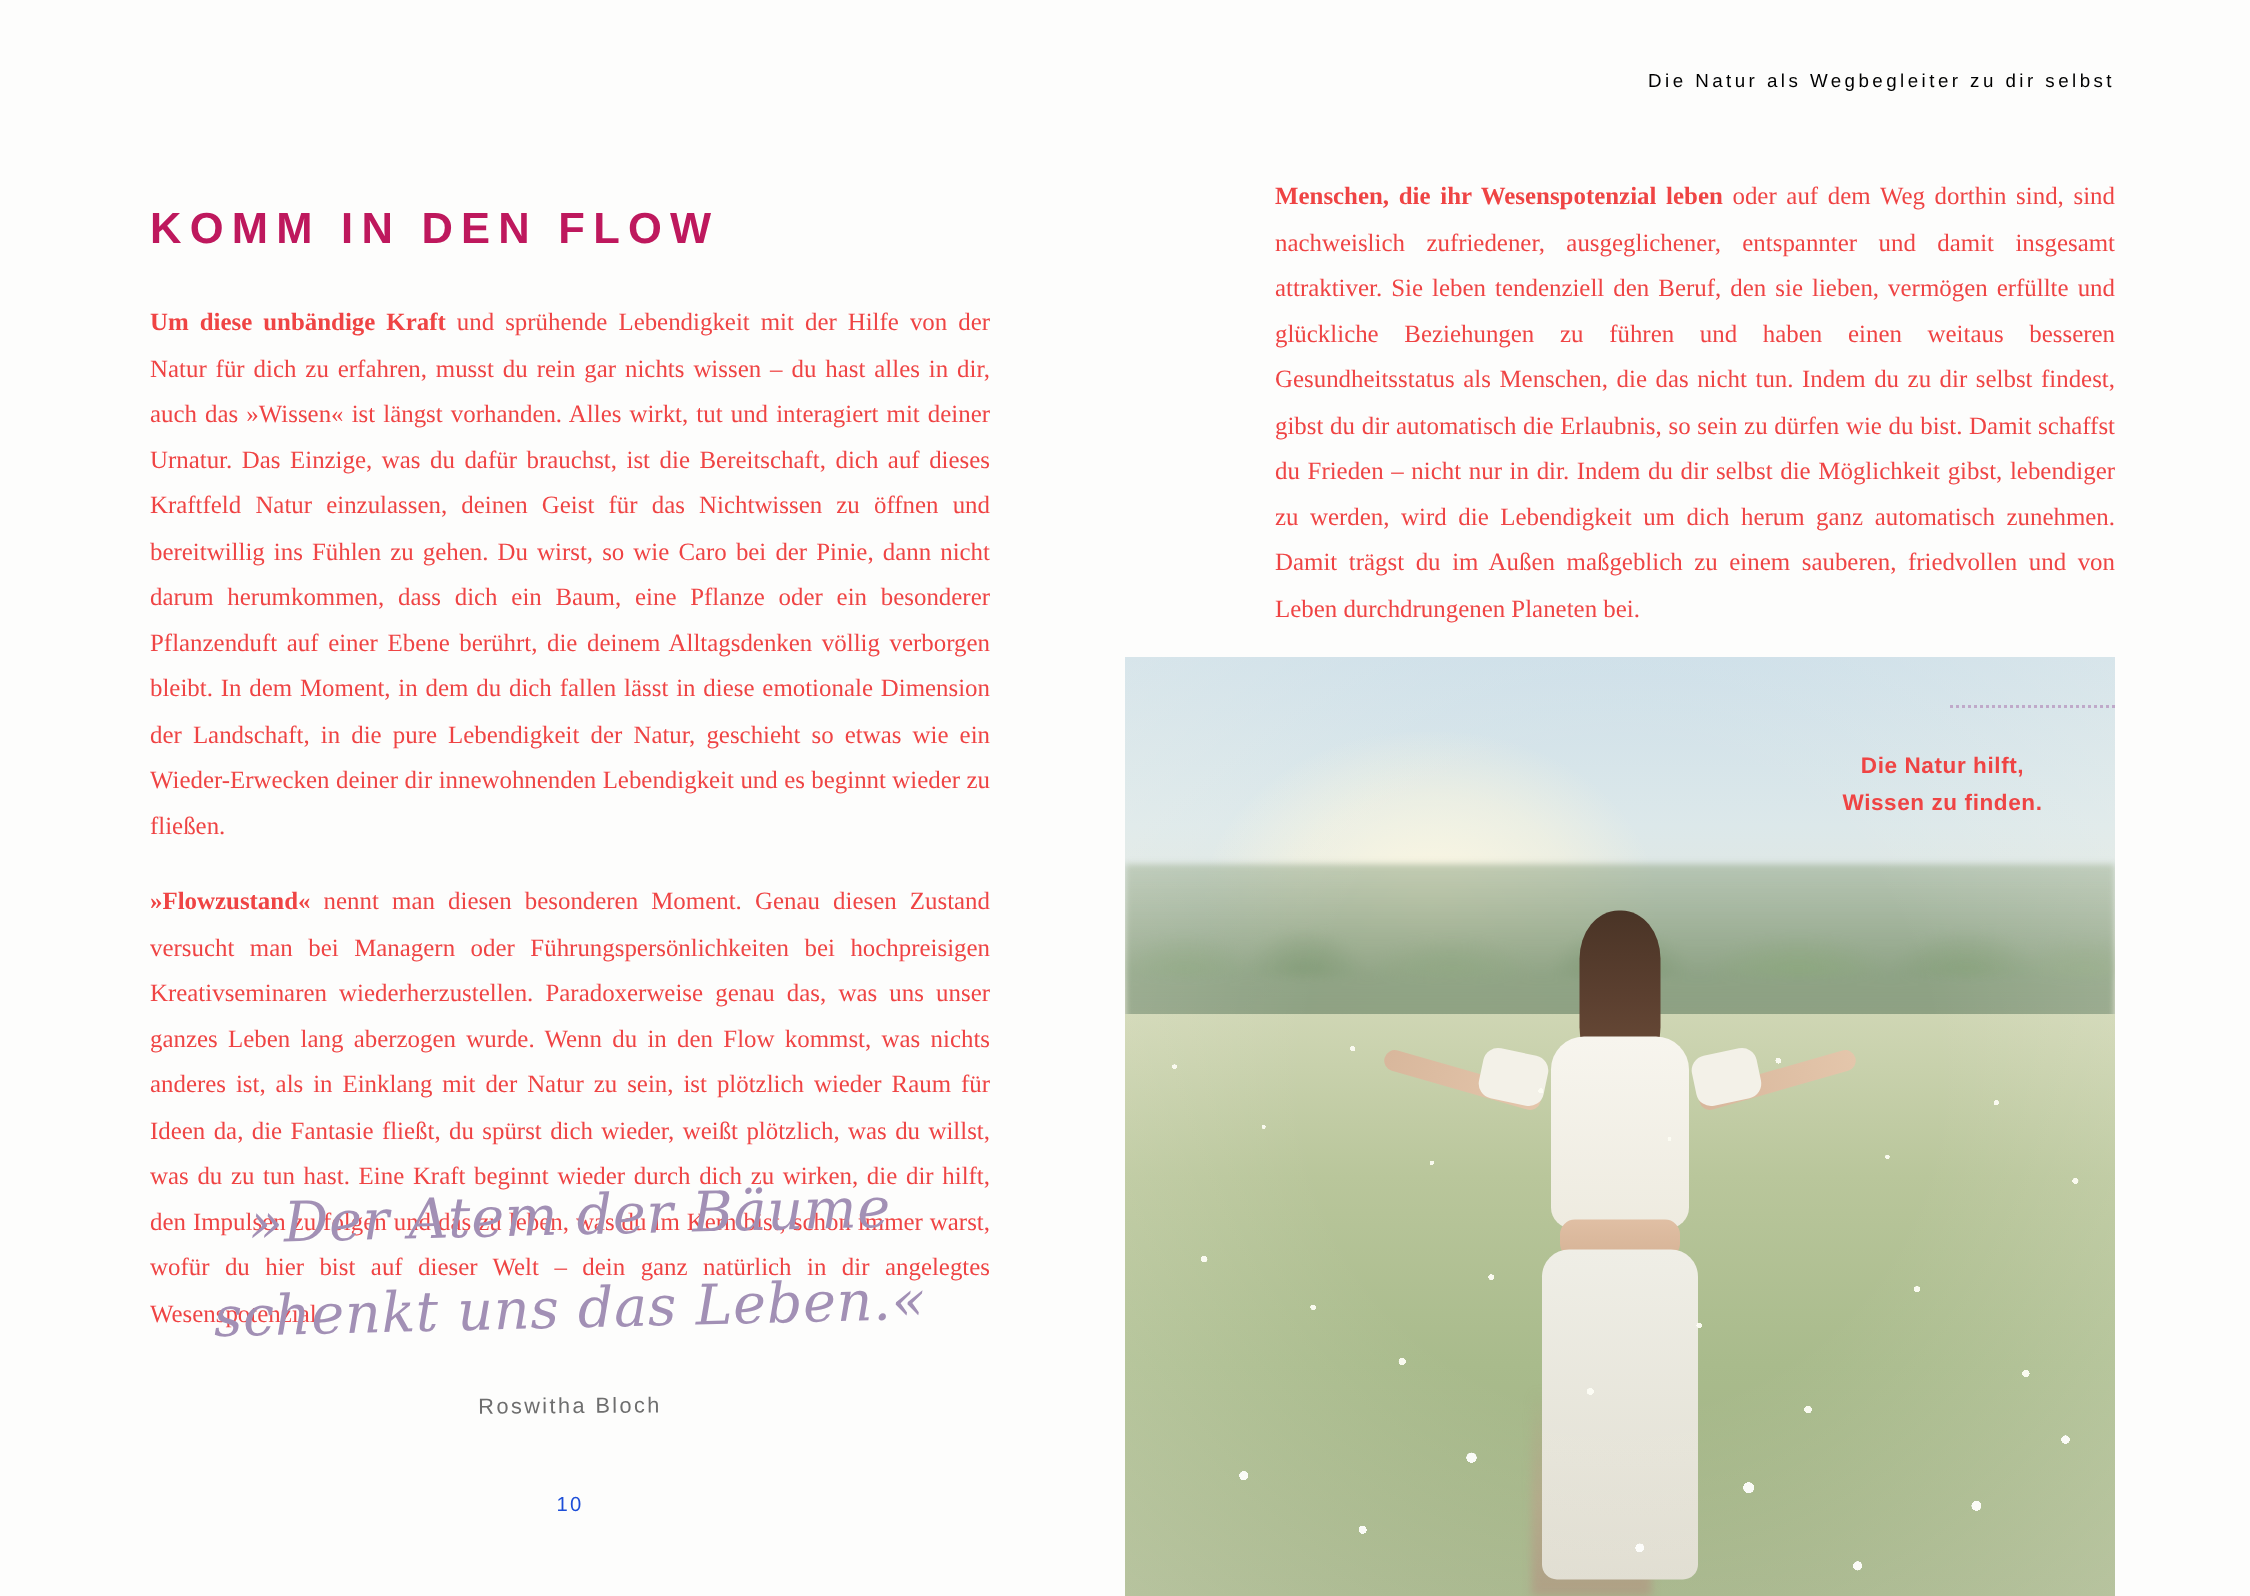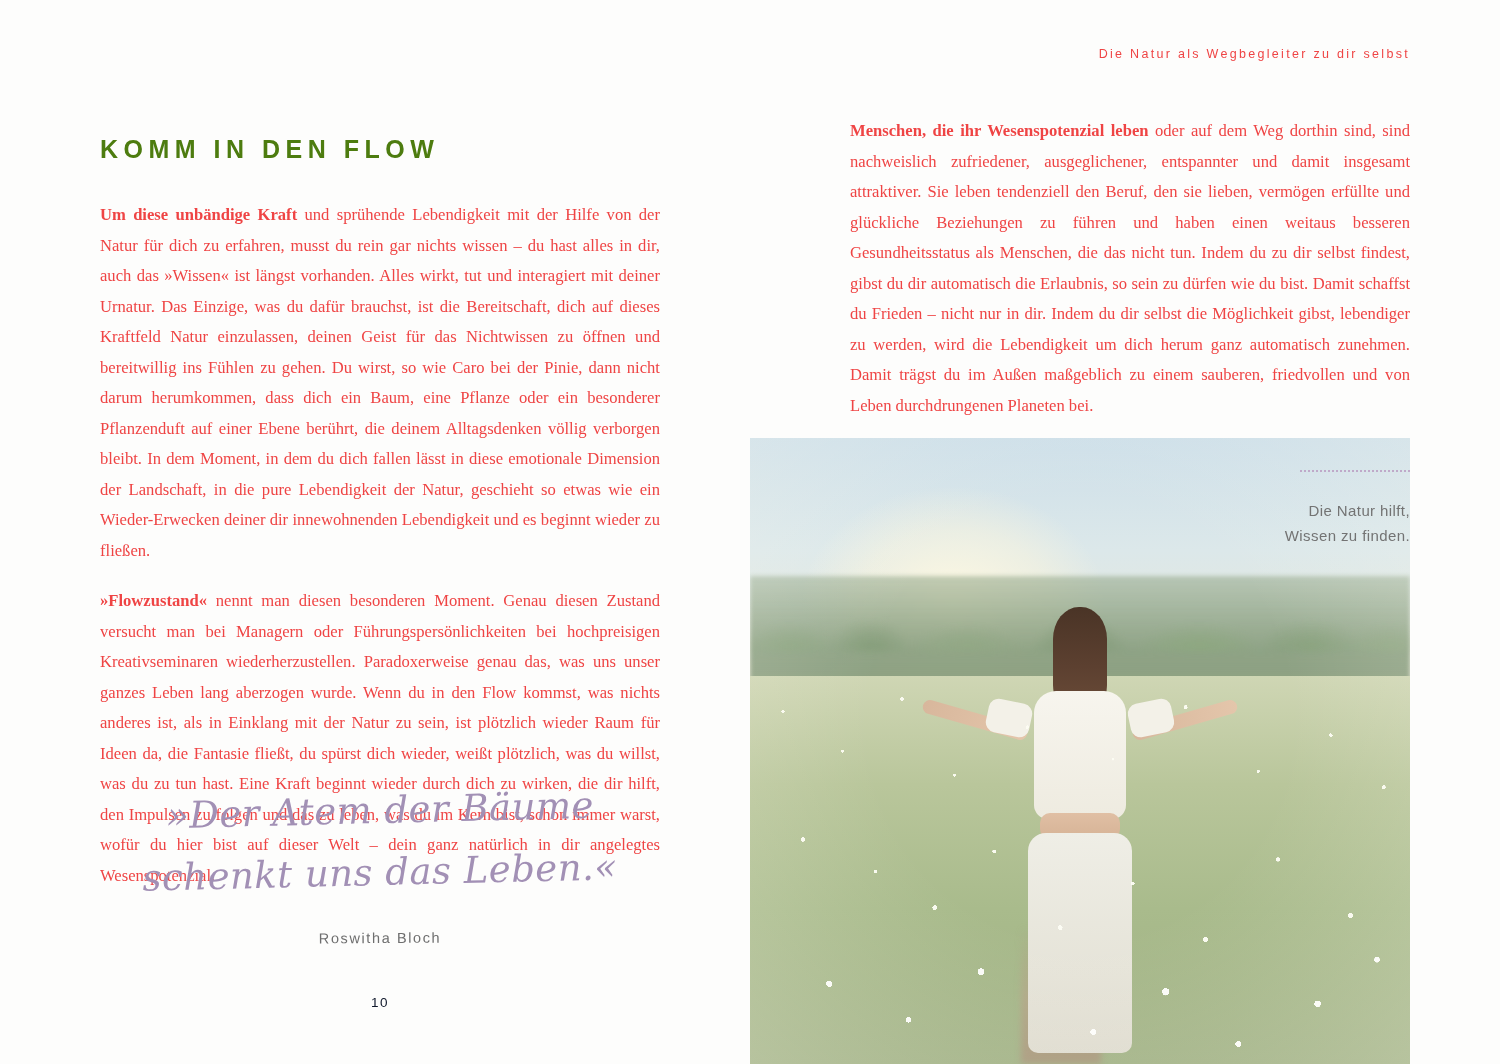--- a/index.html
+++ b/index.html
@@ -27,23 +27,23 @@
     left: 0; top: 0;
     width: 750px; height: 1064px;
   }
   .chapter-title {
     position: absolute;
     left: 100px;
     top: 118px;
     width: 600px;
     font-family: "Liberation Sans", sans-serif;
     font-weight: 700;
-    font-size: 25px;
+    font-size: 29px;
     letter-spacing: 5.5px;
-    color: #4d7c0f;
+    color: #be185d;
   }
   .body-col-left {
     position: absolute;
     left: 100px;
     top: 200px;
     width: 560px;
   }
   p.para {
     margin: 0 0 20px 0;
     font-family: "Liberation Serif", serif;
@@ -84,37 +84,37 @@
   }
   .folio {
     position: absolute;
     left: 100px;
     top: 995px;
     width: 560px;
     text-align: center;
     font-family: "Liberation Sans", sans-serif;
     font-size: 13.5px;
     letter-spacing: 1.5px;
-    color: #0f172a;
+    color: #1d4ed8;
   }
 
   
   .page-right {
     position: absolute;
     left: 750px; top: 0;
     width: 750px; height: 1064px;
   }
   .running-head {
     position: absolute;
     right: 90px;
     top: 47px;
     font-family: "Liberation Sans", sans-serif;
     font-size: 12.5px;
     letter-spacing: 2.3px;
-    color: #ef4444;
+    color: #000000;
     white-space: nowrap;
   }
   .body-col-right {
     position: absolute;
     left: 100px;
     top: 116px;
     width: 560px;
   }
 
   
@@ -283,25 +283,26 @@
   }
   .caption-dots {
     height: 10px;
     border-top: 2.5px dotted #bfa9c9;
     width: 110px;
     margin-left: auto;
     margin-bottom: 16px;
   }
   .caption-text {
     font-family: "Liberation Sans", sans-serif;
-    font-weight: 400;
+    font-weight: 700;
     font-size: 15px;
     line-height: 25px;
-    color: #737373;
+    color: #ef4444;
     letter-spacing: 0.4px;
+    text-align: center;
   }
 </style>
 </head>
 <body>
 
 <div class="spread">
 
   <div class="page-left">
 
     <h1 class="chapter-title">KOMM IN DEN FLOW</h1>

